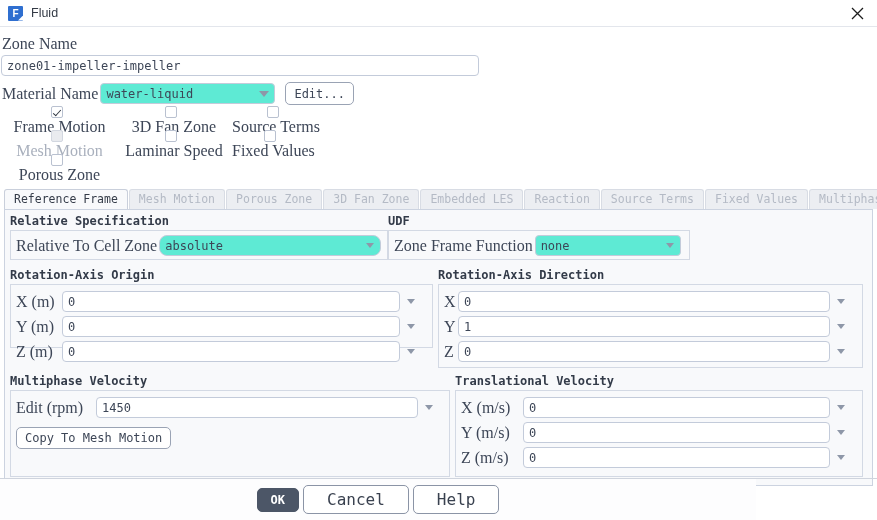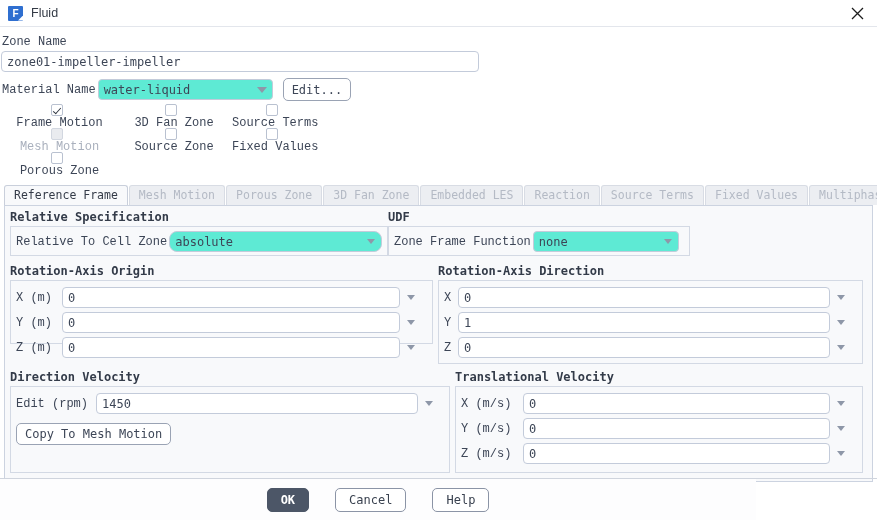--- a/index.html
+++ b/index.html
@@ -75,22 +75,22 @@
     justify-content: center;
     cursor: pointer;
   }
   .close-btn svg { display: block; }
 
   
   .form-top {
     padding: 5px 0 0 0;
   }
   .lbl {
-    font-family: Liberation Mono, monospace;
-    font-size: 12px;
+    font-family: Liberation Serif, serif;
+    font-size: 16px;
     color: #3d4657;
     white-space: nowrap;
   }
   .row {
     display: flex;
     align-items: center;
   }
 
   .zone-name-label { margin: 3px 0 2px 2px; }
 
@@ -293,41 +293,41 @@
   .footer {
     position: absolute;
     left: 0;
     top: 479px;
     width: 756px;
     height: 41px;
     background: #fdfdfe;
     display: flex;
     align-items: center;
     justify-content: center;
-    gap: 26px;
+    gap: 4px;
   }
   .btn-ok {
     background: #4c5667;
     color: #ffffff;
     border: 1px solid #4c5667;
     border-radius: 5px;
     font-family: "DejaVu Sans Mono", monospace;
     font-size: 12px;
     font-weight: bold;
     padding: 4px 13px;
     cursor: pointer;
   }
   .btn-foot {
     background: #ffffff;
     color: #39414f;
     border: 1px solid #8b94a6;
     border-radius: 5px;
     font-family: "DejaVu Sans Mono", monospace;
-    font-size: 12px;
-    padding: 4px 13px;
+    font-size: 16px;
+    padding: 4px 23px;
     cursor: pointer;
   }
 </style>
 </head>
 <body>
 
 <div class="titlebar">
   <div class="app-icon">
       <span class="corner"></span>
     </div>
@@ -370,21 +370,21 @@
     </label>
   </div>
 
   <div class="cb-row">
     <label class="cb-wrap disabled cb-col-1">
       <span class="cb disabled"></span>
       <span class="lbl">Mesh Motion</span>
     </label>
     <label class="cb-wrap cb-col-2">
       <span class="cb"></span>
-      <span class="lbl">Source Zone</span>
+      <span class="lbl">Laminar Speed</span>
     </label>
     <label class="cb-wrap">
       <span class="cb"></span>
       <span class="lbl">Fixed Values</span>
     </label>
   </div>
 
   <div class="cb-row">
     <label class="cb-wrap cb-col-1">
       <span class="cb"></span>
@@ -485,21 +485,21 @@
         <span class="lbl" style="width:12px;">Z</span>
         <input class="txt" style="width: 372px;" type="text" value="0">
         <span class="ext-arrow">
             <span class="caret sm"></span>
           </span>
       </div>
     </div>
   </div>
 
   <div class="group" style="left:5px; top:164px; width:440px;">
-    <div class="group-title">Direction Velocity</div>
+    <div class="group-title">Multiphase Velocity</div>
     <div class="group-body" style="height:87px;">
       <div class="field-row">
         <span class="lbl" style="width:78px;">Edit (rpm)</span>
         <input class="txt" style="width: 322px;" type="text" value="1450">
         <span class="ext-arrow">
             <span class="caret sm"></span>
           </span>
       </div>
       <div style="margin-top:7px;">
         <button class="btn" style="border-color:#9aa3b4;">Copy To Mesh Motion</button>

